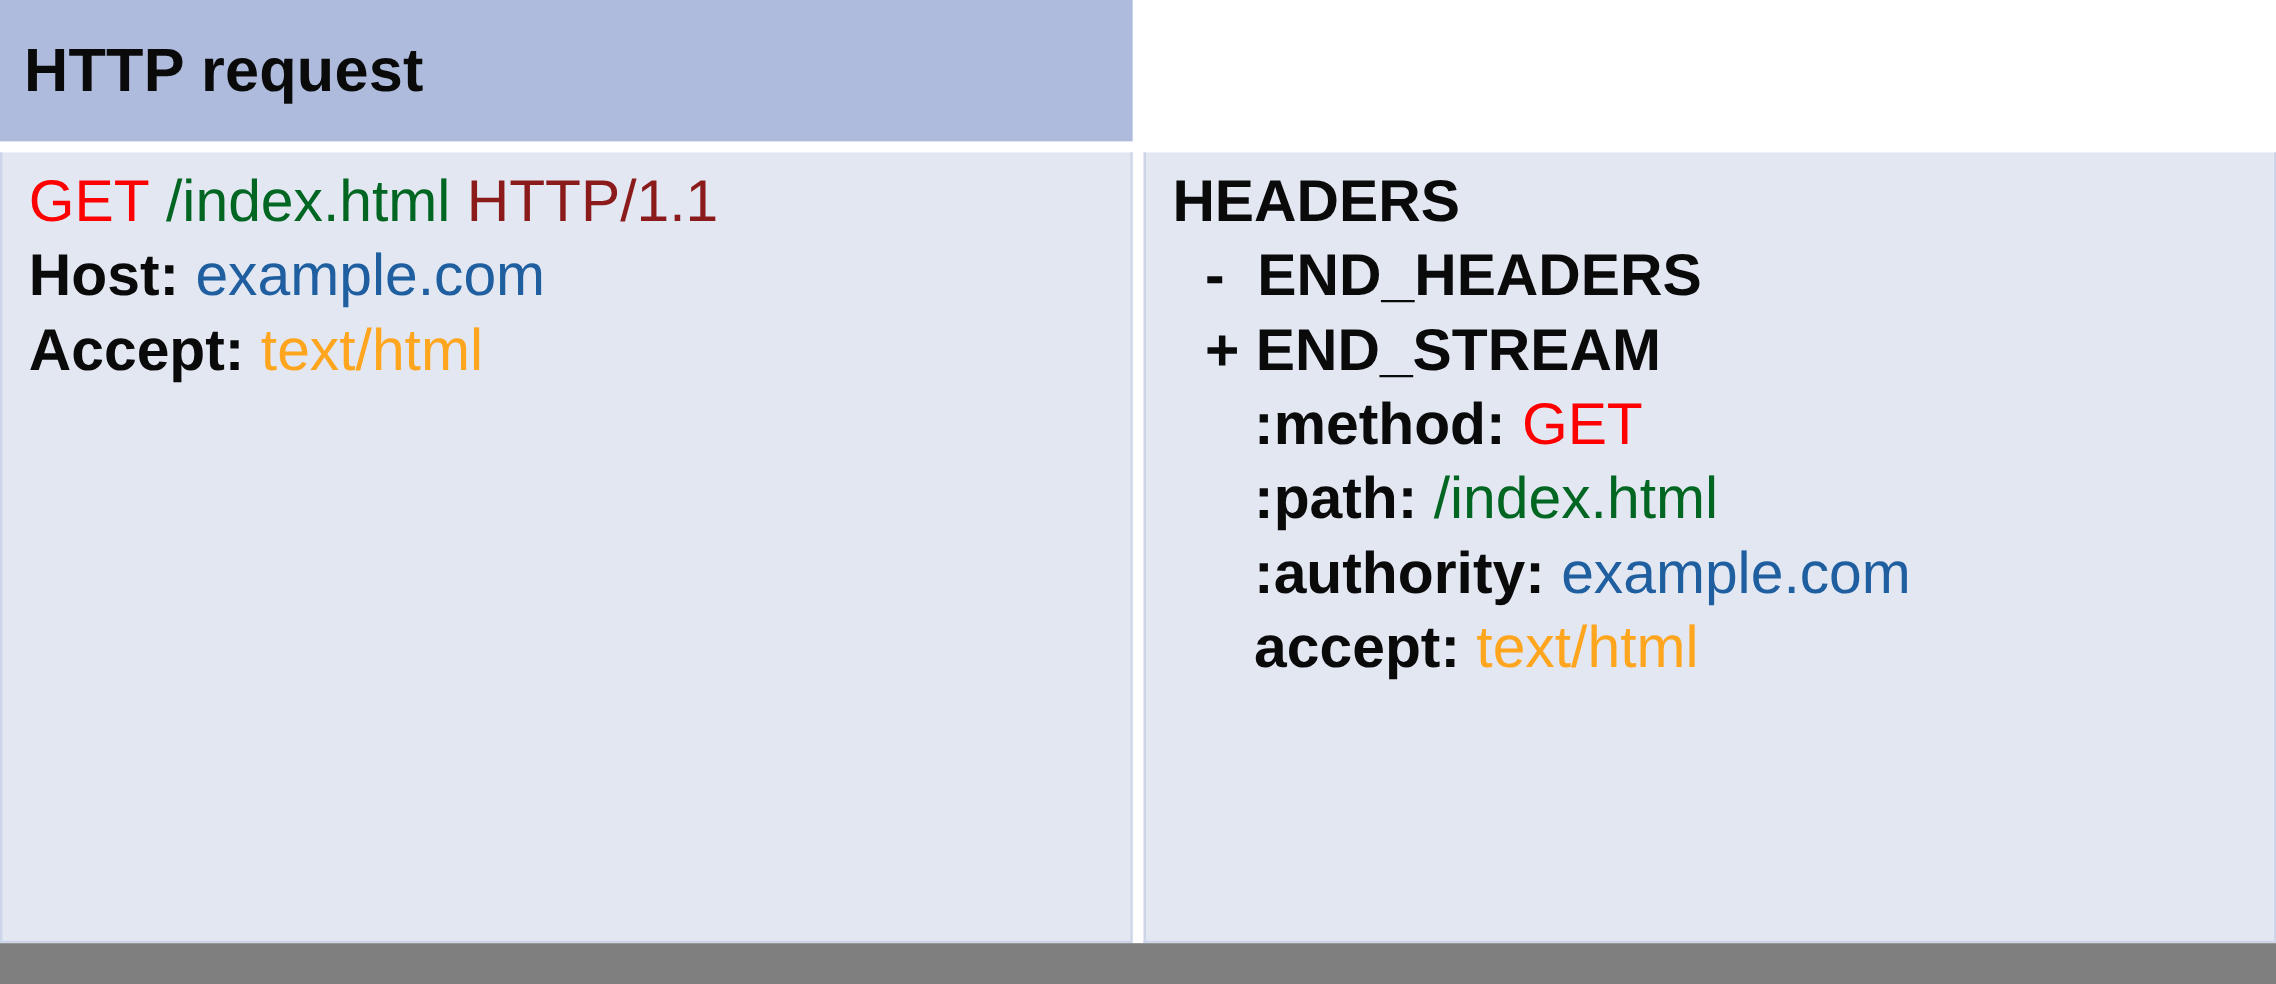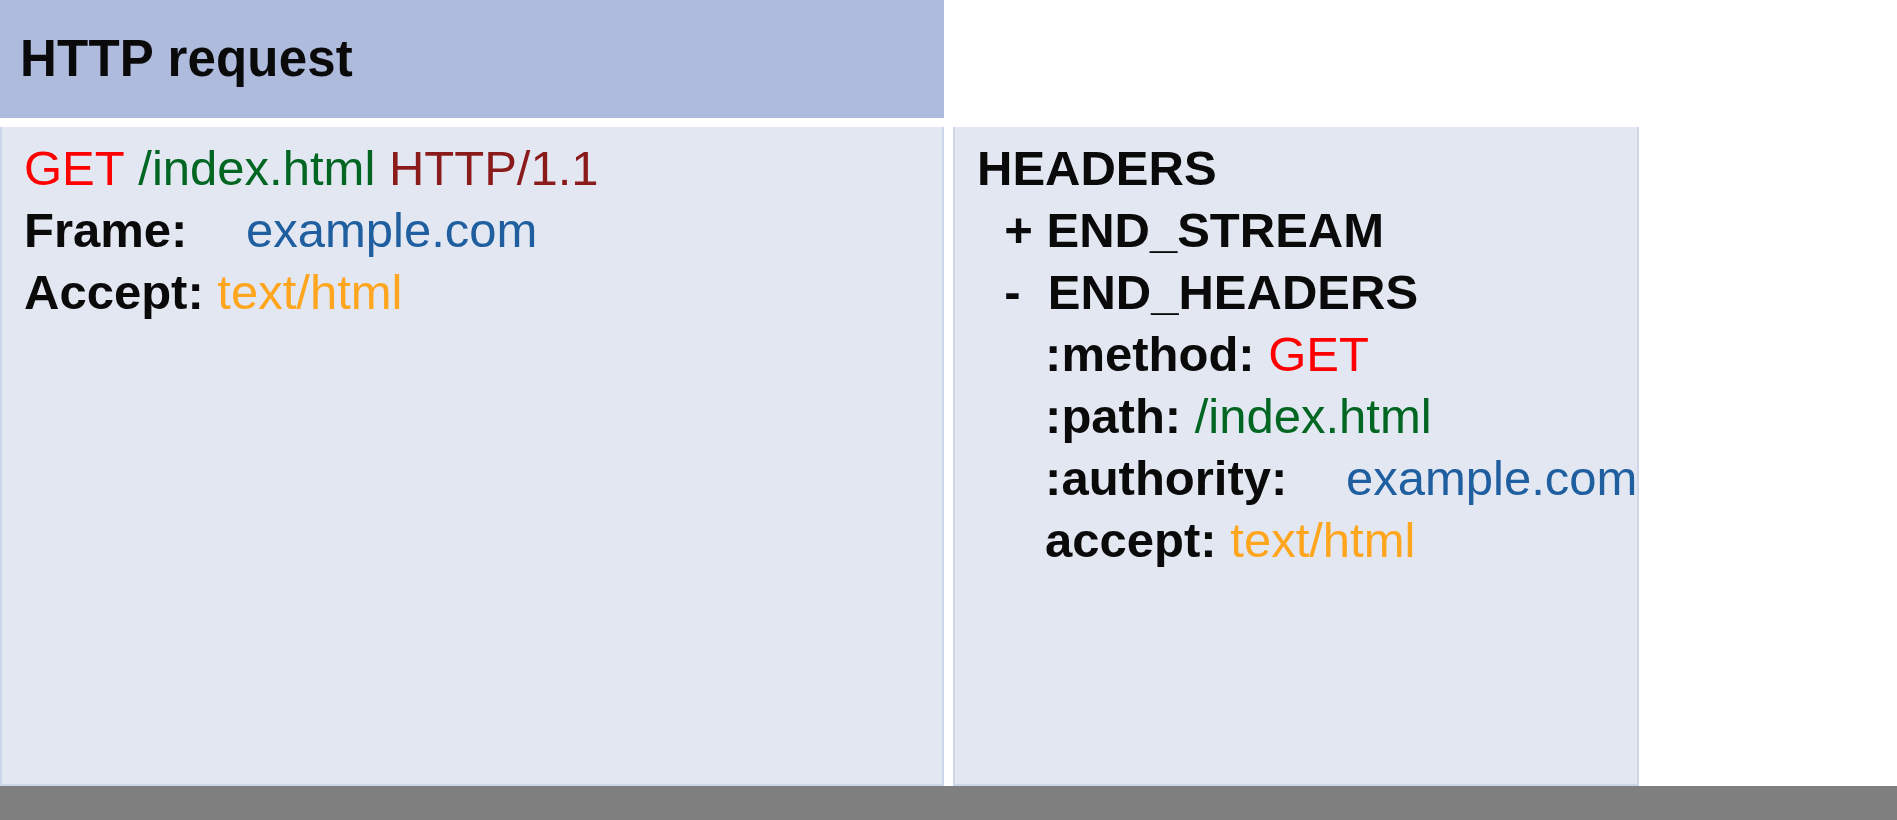--- a/index.html
+++ b/index.html
@@ -16,21 +16,21 @@
   .slide {
     position: relative;
     width: 1897px;
     height: 820px;
     background: #ffffff;
   }
   .comparison-table {
     position: absolute;
     left: 0;
     top: 0;
-    width: 1639px;
+    width: 1897px;
     height: 786px;
     display: flex;
     flex-direction: column;
   }
   .thead {
     display: flex;
     width: 100%;
     height: 118px;
     flex: 0 0 118px;
   }
@@ -102,21 +102,21 @@
     position: absolute;
     left: 0;
     top: 786px;
     width: 1897px;
     height: 34px;
     background: #807f7f;
   }
   .tok-method { color: #ff0000; }
   .tok-path   { color: #006622; }
   .tok-proto  { color: #8b1a1a; }
-  .tok-host   { color: #1f5fa0; margin-left: 45px; }
+  .tok-host   { color: #1f5fa0; }
   .tok-accept { color: #ffa51e; }
   .tok-plain  { color: #0a0a0a; font-weight: bold; }
 </style>
 </head>
 <body>
 
 <div class="slide">
 
   <div class="comparison-table">
 
@@ -125,28 +125,28 @@
         <span class="th-label">HTTP request</span>
       </div>
       <div class="col-gap"></div>
     </div>
 
     <div class="row-gap"></div>
 
     <div class="tbody">
       <div class="td col-left" id="cell-http-request">
           <div class="code-line"><span class="tok-method">GET</span><span class="tok-plain"> </span><span class="tok-path">/index.html</span><span class="tok-plain"> </span><span class="tok-proto">HTTP/1.1</span></div>
-          <div class="code-line"><span class="tok-plain">Frame: </span><span class="tok-host">example.com</span></div>
+          <div class="code-line"><span class="tok-plain">Host: </span><span class="tok-host">example.com</span></div>
           <div class="code-line"><span class="tok-plain">Accept: </span><span class="tok-accept">text/html</span></div>
         </div>
       <div class="col-gap"></div>
       <div class="td col-right" id="cell-header-frame">
           <div class="frame-line"><span class="tok-plain">HEADERS</span></div>
+          <div class="frame-line"><span class="tok-plain">  -  END_HEADERS</span></div>
           <div class="frame-line"><span class="tok-plain">  + END_STREAM</span></div>
-          <div class="frame-line"><span class="tok-plain">  -  END_HEADERS</span></div>
           <div class="frame-line"><span class="tok-plain">     :method: </span><span class="tok-method">GET</span></div>
           <div class="frame-line"><span class="tok-plain">     :path: </span><span class="tok-path">/index.html</span></div>
           <div class="frame-line"><span class="tok-plain">     :authority: </span><span class="tok-host">example.com</span></div>
           <div class="frame-line"><span class="tok-plain">     accept: </span><span class="tok-accept">text/html</span></div>
         </div>
     </div>
 
   </div>
 
   <div class="footer-band"></div>

